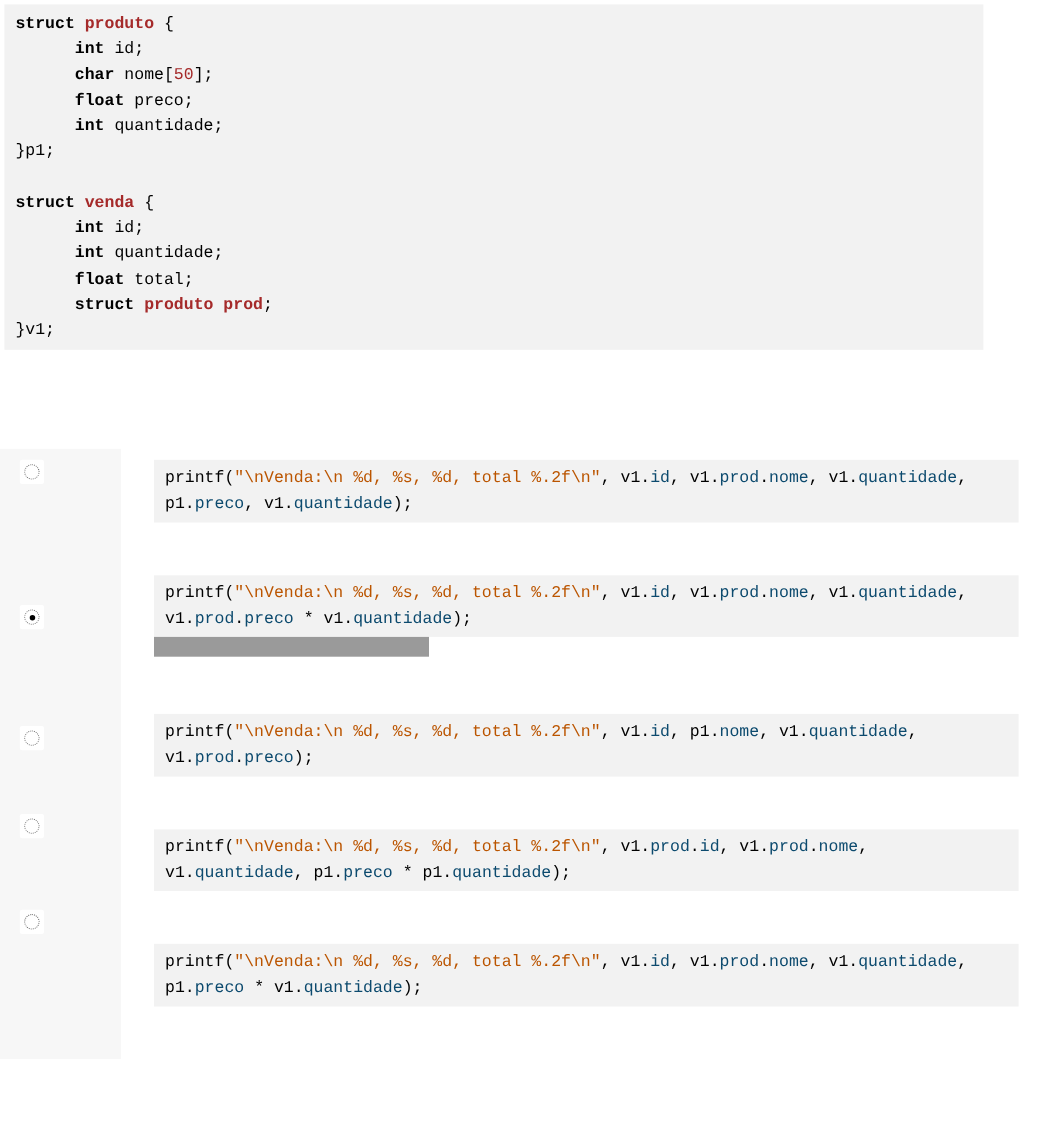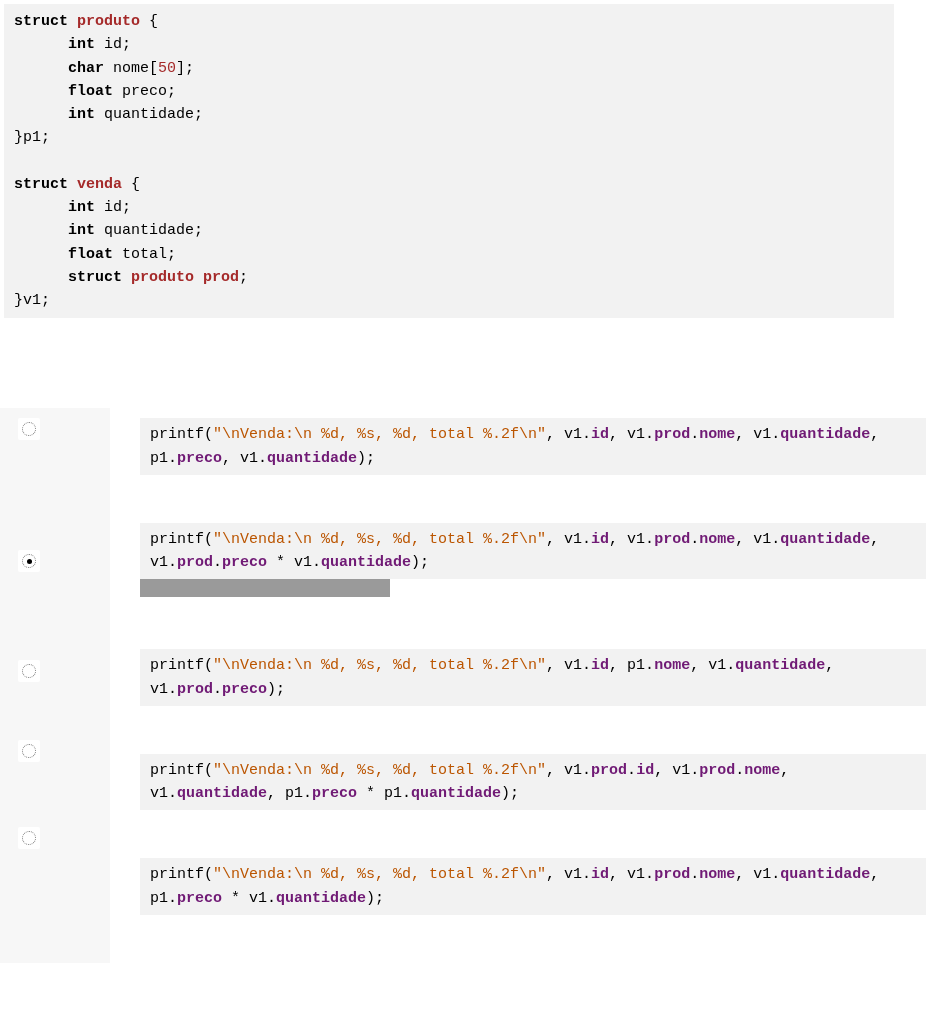--- a/index.html
+++ b/index.html
@@ -65,21 +65,21 @@
     margin-right: 6px;
     white-space: pre-wrap;
     word-break: break-word;
     font-family: "Courier New", Courier, monospace;
     font-size: 15px;
     line-height: 1.55;
     flex: 1;
   }
   .kw { color: #000000; font-weight: bold; }
   .type-bold { color: #a52a2a; font-weight: bold; }
-  .member { color: #701a75; font-weight: bold; }
+  .member { color: #0c4a6e; font-weight: normal; }
   .num { color: #a52a2a; font-weight: normal; }
   .str { color: #bb5500; }
   .redact {
     display: block;
     background: #9a9a9a;
     height: 18px;
     width: 250px;
     margin-left: 30px;
     margin-top: 0;
   }

